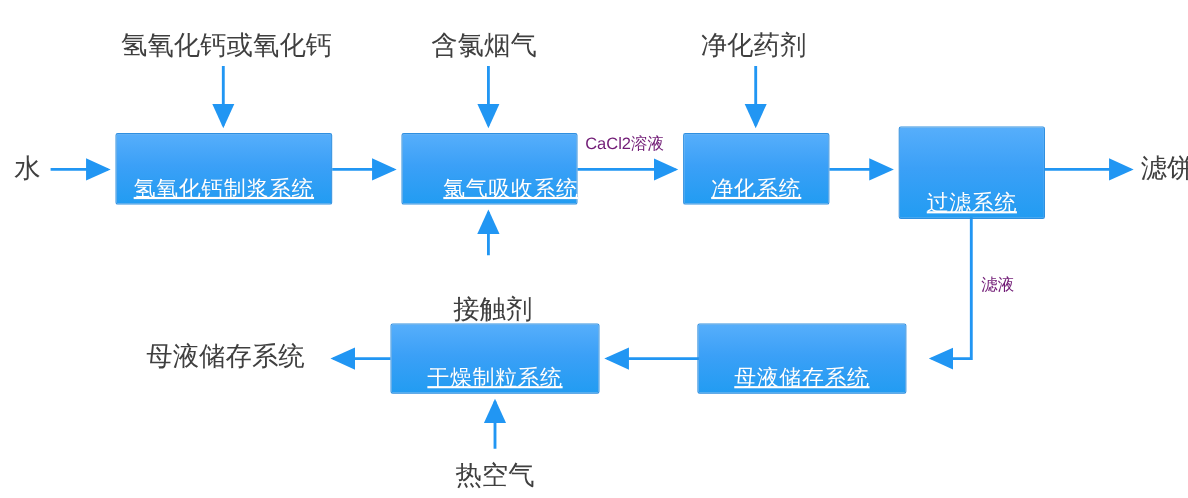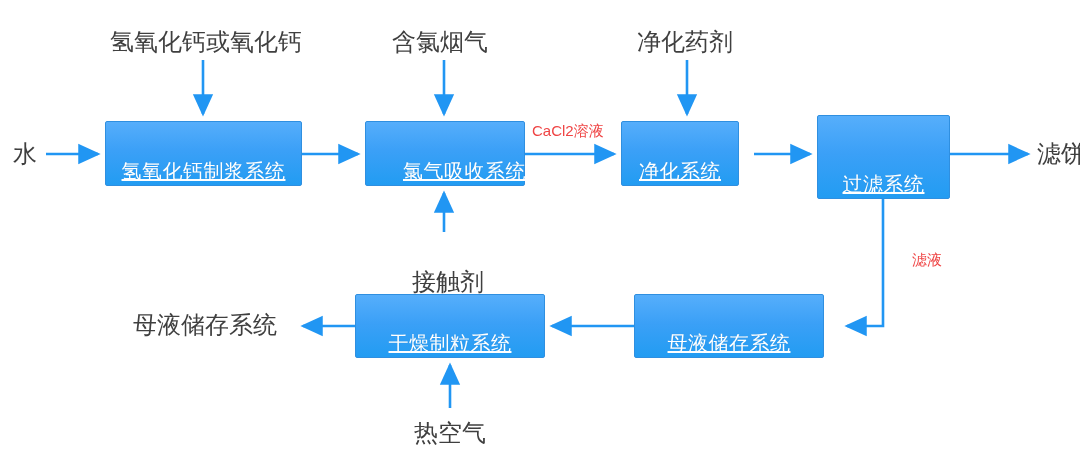--- a/index.html
+++ b/index.html
@@ -43,21 +43,21 @@
   }
   .ext-label {
     position: absolute;
     color: #3f3f3f;
     font-size: 24px;
     white-space: nowrap;
     line-height: 1;
   }
   .edge-label {
     position: absolute;
-    color: #ef4444;
+    color: #701a75;
     font-size: 15px;
     white-space: nowrap;
     line-height: 1;
     background: #ffffff;
     padding: 0 2px;
   }
 </style>
 </head>
 <body>
 
@@ -124,21 +124,21 @@
   </svg>
 
   <div class="node" style="left:105px; top:121px; width:197px; height:65px;">
     <span>氢氧化钙制浆系统</span>
   </div>
 
   <div class="node" style="left:365px; top:121px; width:160px; height:65px;padding-left:39px;">
     <span>氯气吸收系统</span>
   </div>
 
-  <div class="node" style="left:621px; top:121px; width:118px; height:65px;">
+  <div class="node" style="left:621px; top:121px; width:133px; height:65px;">
     <span>净化系统</span>
   </div>
 
   <div class="node" style="left:817px; top:115px; width:133px; height:84px;">
     <span>过滤系统</span>
   </div>
 
   <div class="node" style="left:355px; top:294px; width:190px; height:64px;">
     <span>干燥制粒系统</span>
   </div>
@@ -158,15 +158,15 @@
   <div class="ext-label" style="left:1037px; top:142px;">滤饼</div>
 
   <div class="ext-label" style="left:412px; top:245px;margin-top:25px;">接触剂</div>
 
   <div class="ext-label" style="left:133px; top:313px;">母液储存系统</div>
 
   <div class="ext-label" style="left:414px; top:421px;">热空气</div>
 
   <div class="edge-label" style="left:530px; top:123px;">CaCl2溶液</div>
 
-  <div class="edge-label" style="left:890px; top:252px;margin-left:20px;">滤液</div>
+  <div class="edge-label" style="left:890px; top:252px;">滤液</div>
 
 </div>
 
 </body></html>

